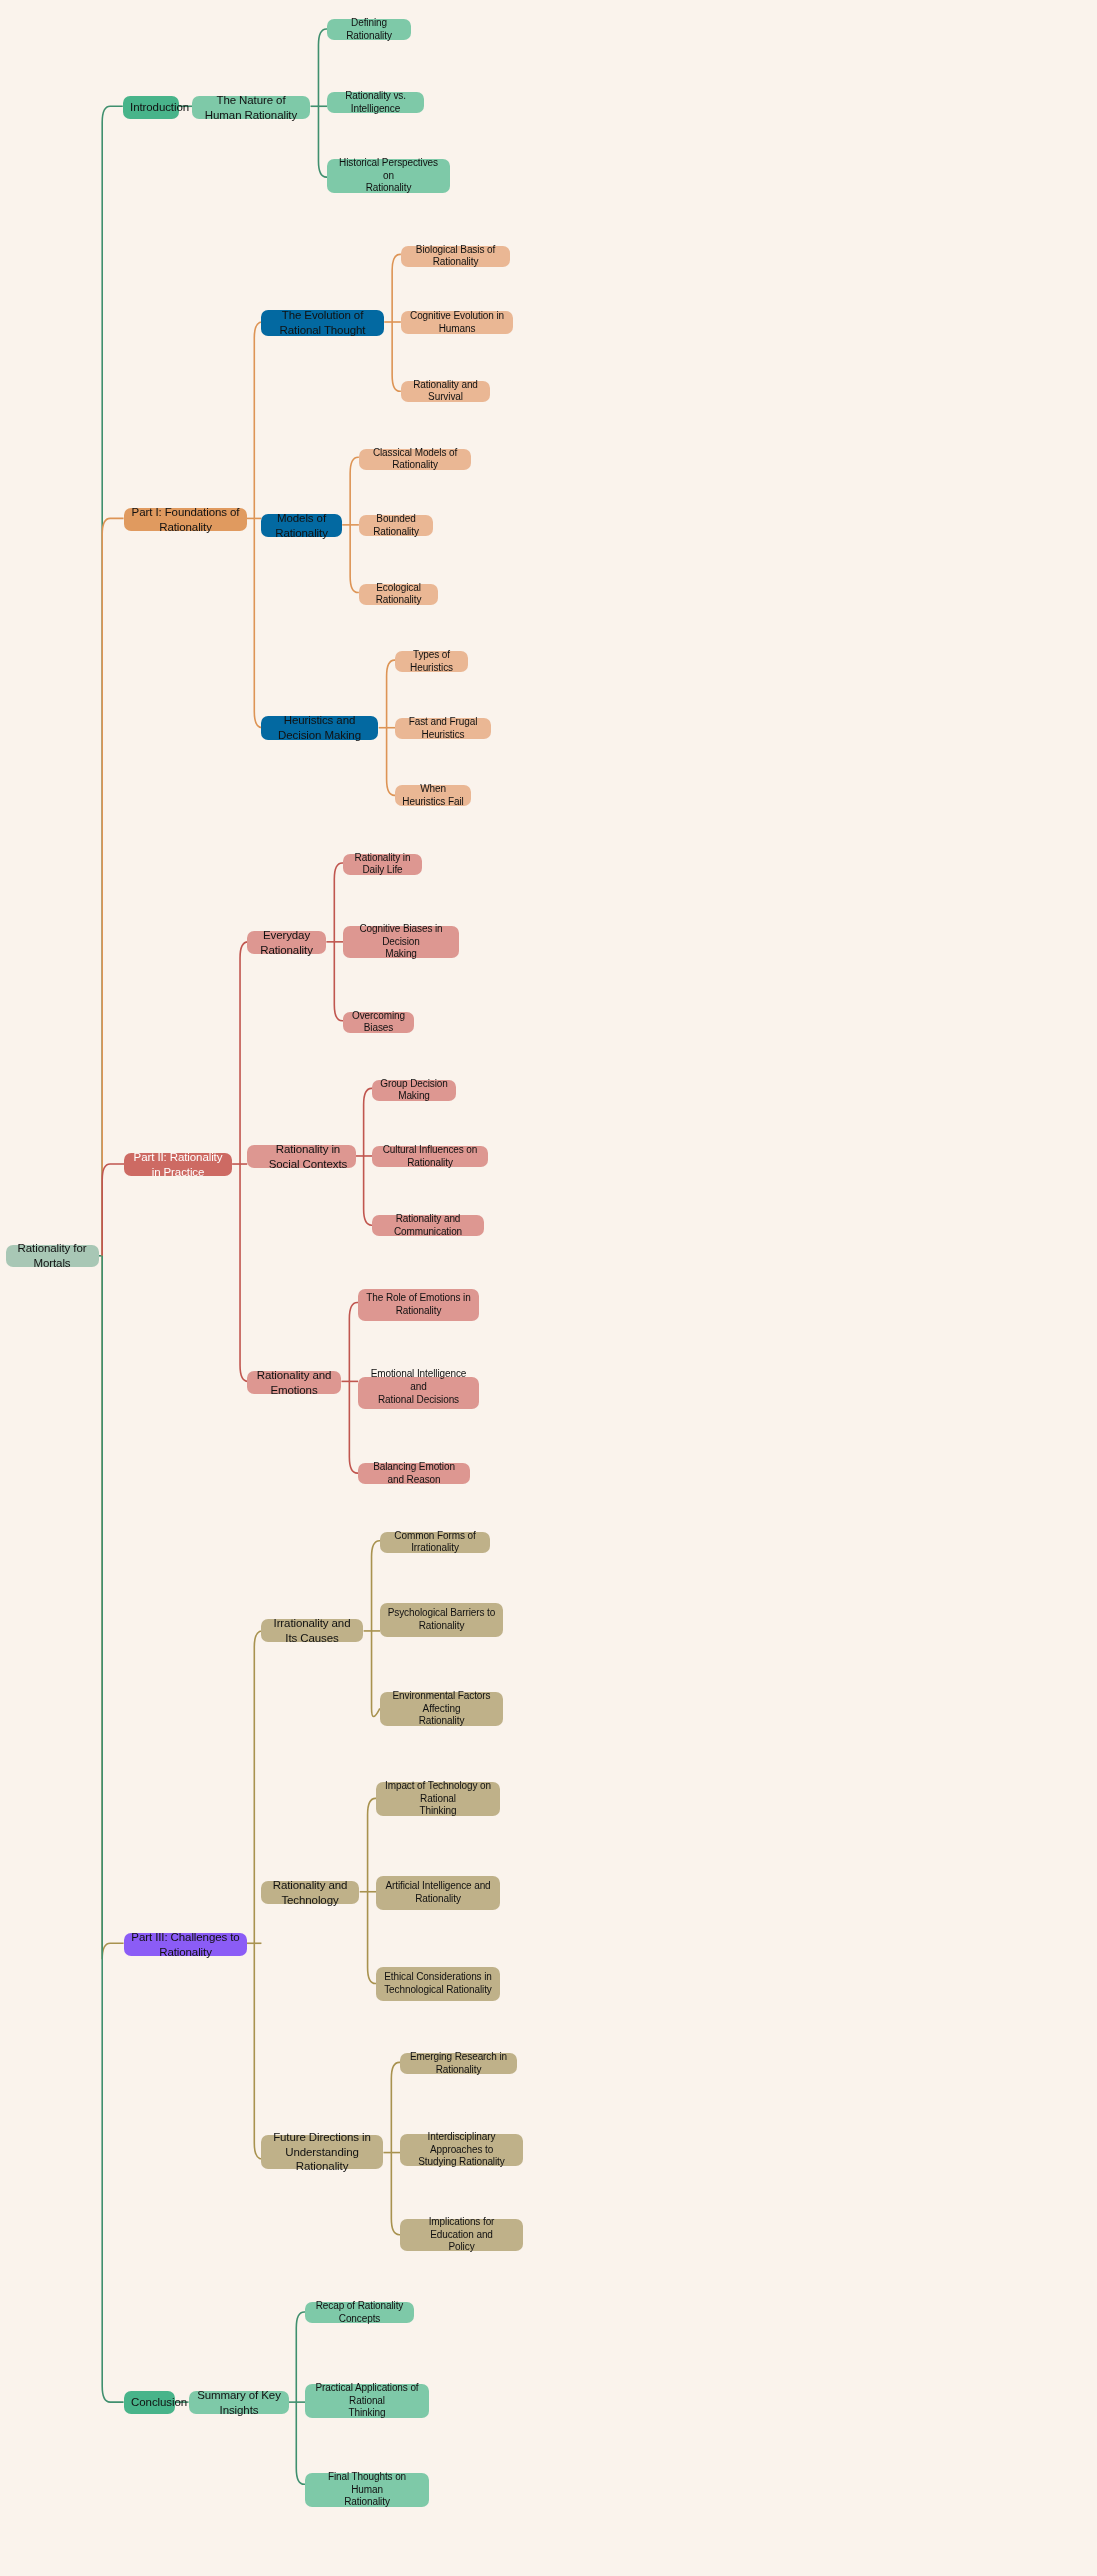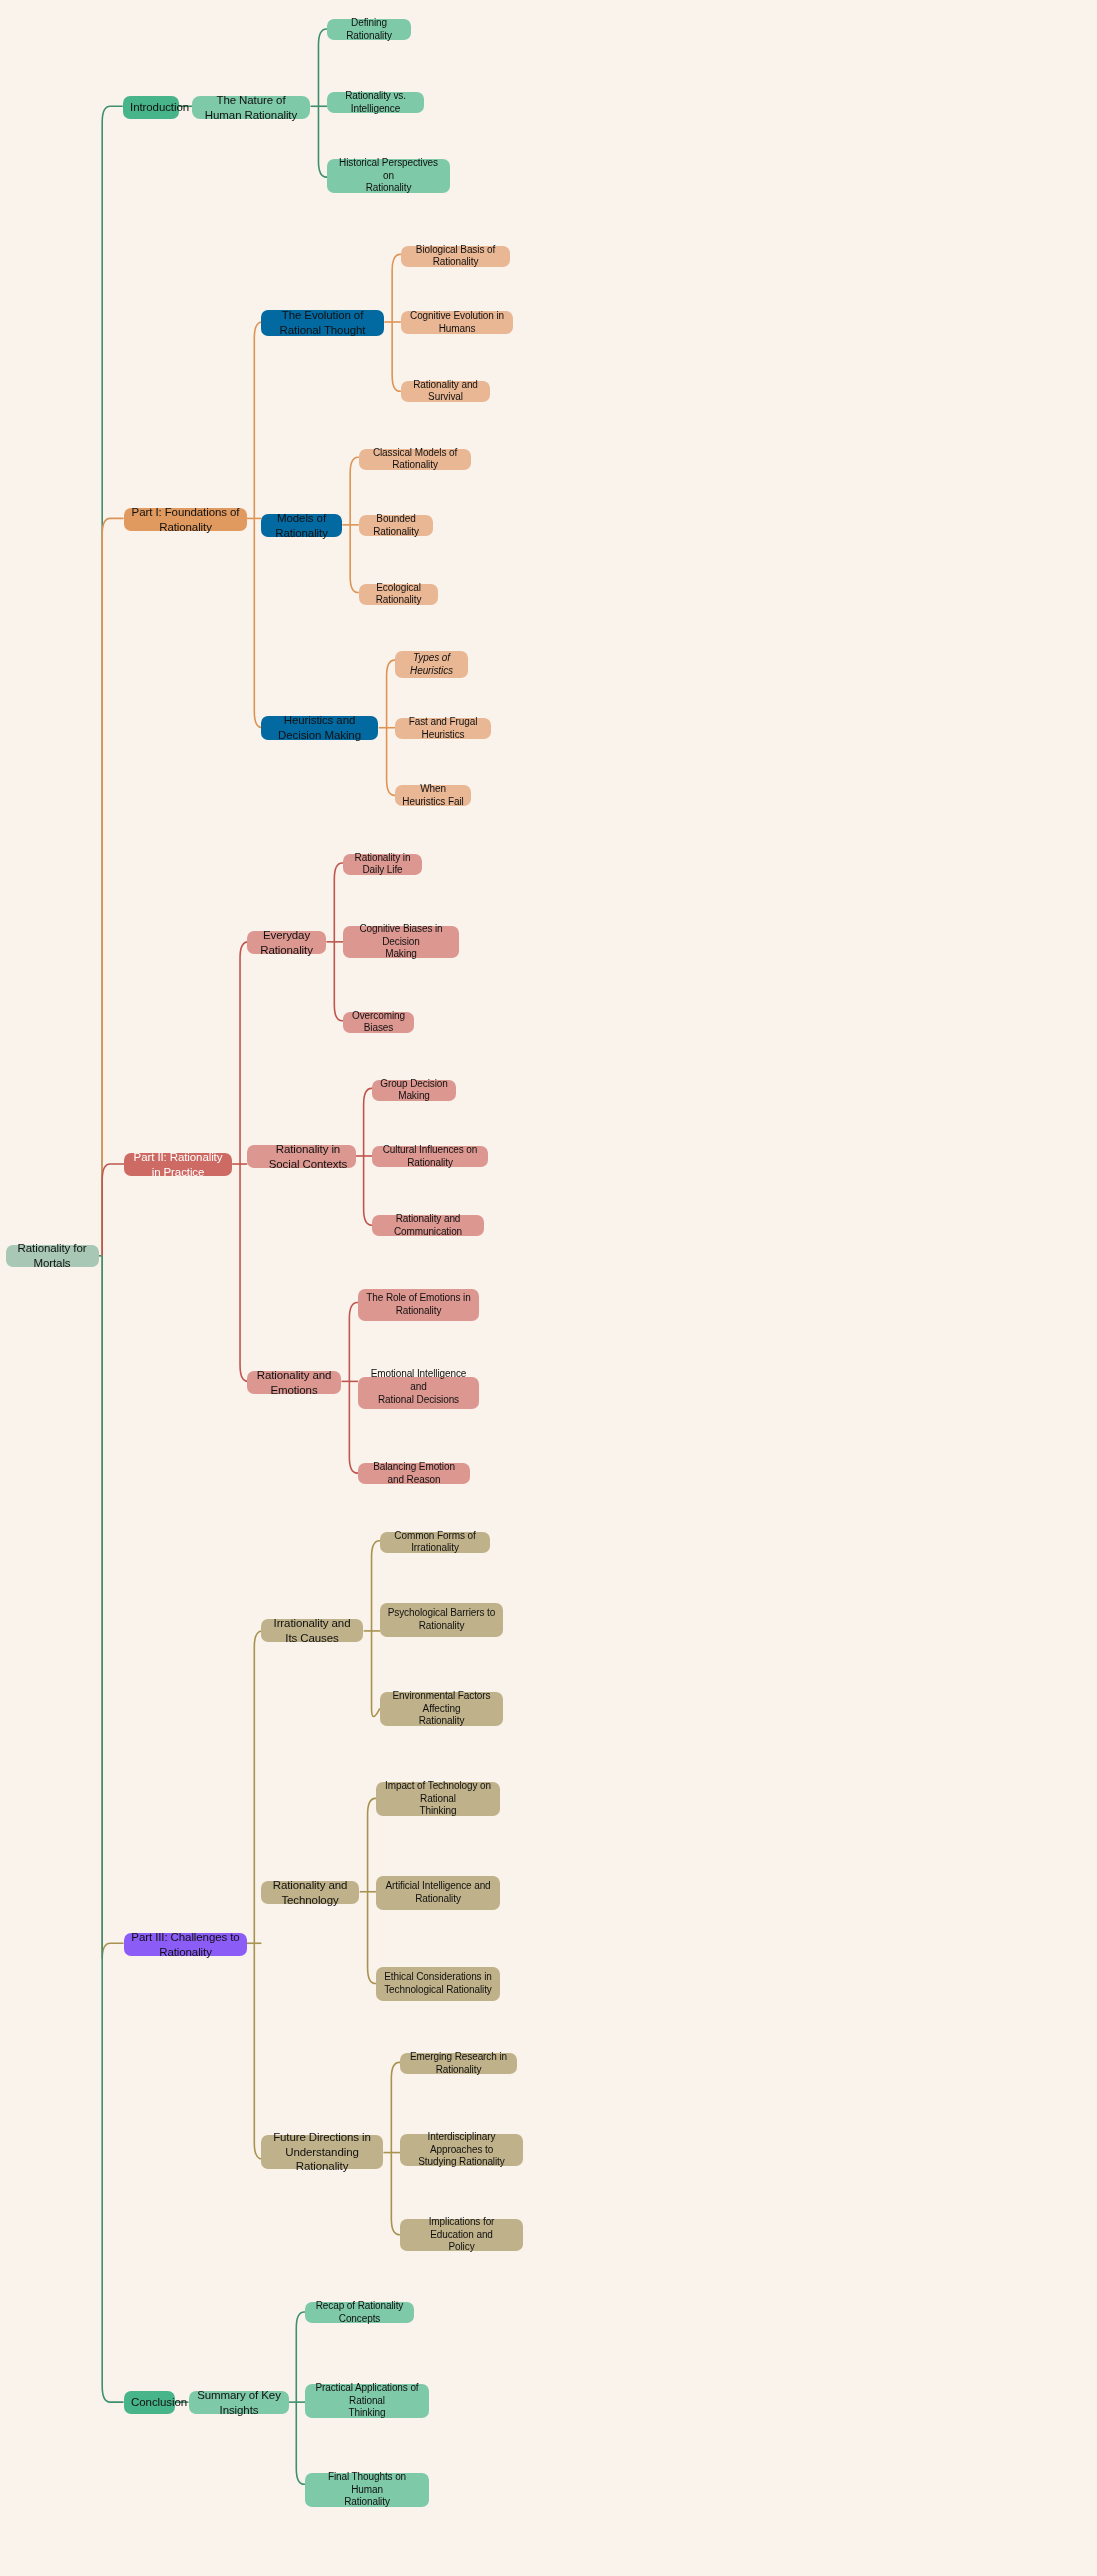--- a/index.html
+++ b/index.html
@@ -159,21 +159,21 @@
   </svg>
 
   <div class="node root lvl0" style="left: 5.5px; top: 1245px; width: 93px; height: 22px;">
     <span class="node-label">Rationality for Mortals</span>
   </div>
 
   <div class="node b-green-1 lvl1" style="left: 123px; top: 96px; width: 56px; height: 23px;">
     <span class="node-label">Introduction</span>
   </div>
 
-  <div class="node b-green-2 lvl2" style="left: 192px; top: 96px; width: 118px; height: 23px; border-radius: 8px;">
+  <div class="node b-green-2 lvl2" style="left: 192px; top: 96px; width: 118px; height: 23px;">
     <span class="node-label">The Nature of Human Rationality</span>
   </div>
 
   <div class="node b-green-3 lvl3" style="left: 327px; top: 19px; width: 84px; height: 21.4px;">
     <span class="node-label">Defining Rationality</span>
   </div>
   <div class="node b-green-3 lvl3" style="left: 327px; top: 92px; width: 97px; height: 21.4px;">
     <span class="node-label">Rationality vs. Intelligence</span>
   </div>
   <div class="node b-green-3 lvl3" style="left: 327px; top: 159px; width: 123px; height: 34px;">
@@ -207,21 +207,21 @@
   <div class="node b-orange-3 lvl3" style="left: 359px; top: 515px; width: 74px; height: 21.4px;">
     <span class="node-label">Bounded Rationality</span>
   </div>
   <div class="node b-orange-3 lvl3" style="left: 359px; top: 584px; width: 79px; height: 20.6px;">
     <span class="node-label">Ecological Rationality</span>
   </div>
 
   <div class="node b-orange-2 lvl2" style="left: 261px; top: 716px; width: 117px; height: 24px;">
     <span class="node-label">Heuristics and Decision Making</span>
   </div>
-  <div class="node b-orange-3 lvl3" style="left: 395px; top: 651px; width: 73px; height: 27px; font-style: italic;">
+  <div class="node b-orange-3 lvl3" style="left: 395px; top: 651px; width: 73px; height: 21px;">
     <span class="node-label">Types of Heuristics</span>
   </div>
   <div class="node b-orange-3 lvl3" style="left: 395px; top: 718px; width: 96px; height: 21.4px;">
     <span class="node-label">Fast and Frugal Heuristics</span>
   </div>
   <div class="node b-orange-3 lvl3" style="left: 395px; top: 785px; width: 76px; height: 21.4px;">
     <span class="node-label">When Heuristics Fail</span>
   </div>
 
   <div class="node b-red-1 lvl1" style="left: 124px; top: 1153px; width: 108px; height: 23px;">

